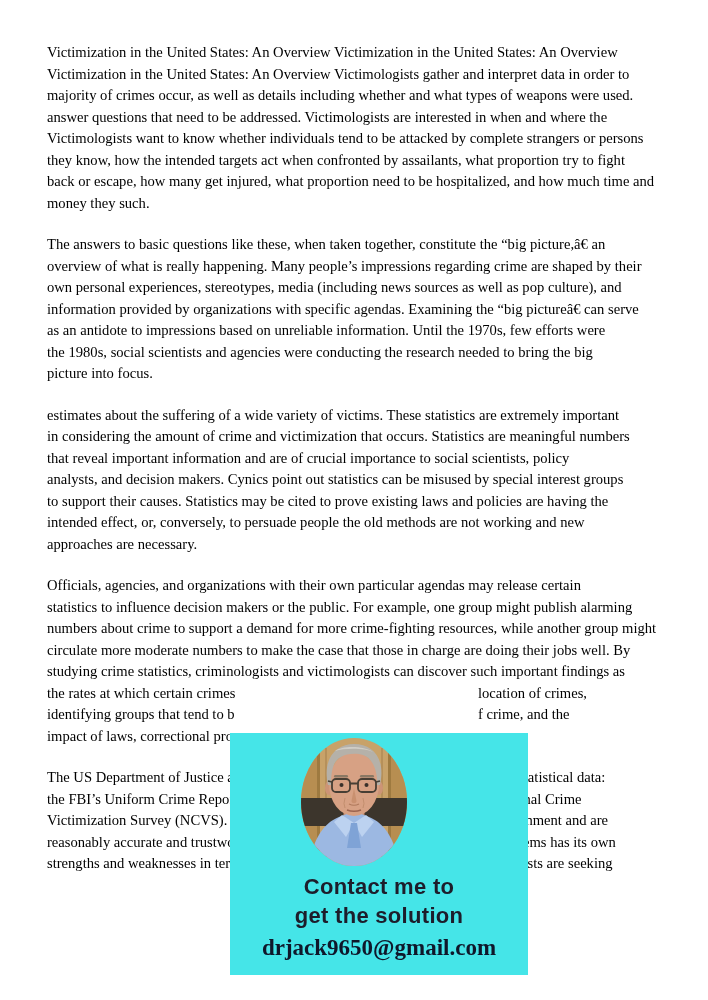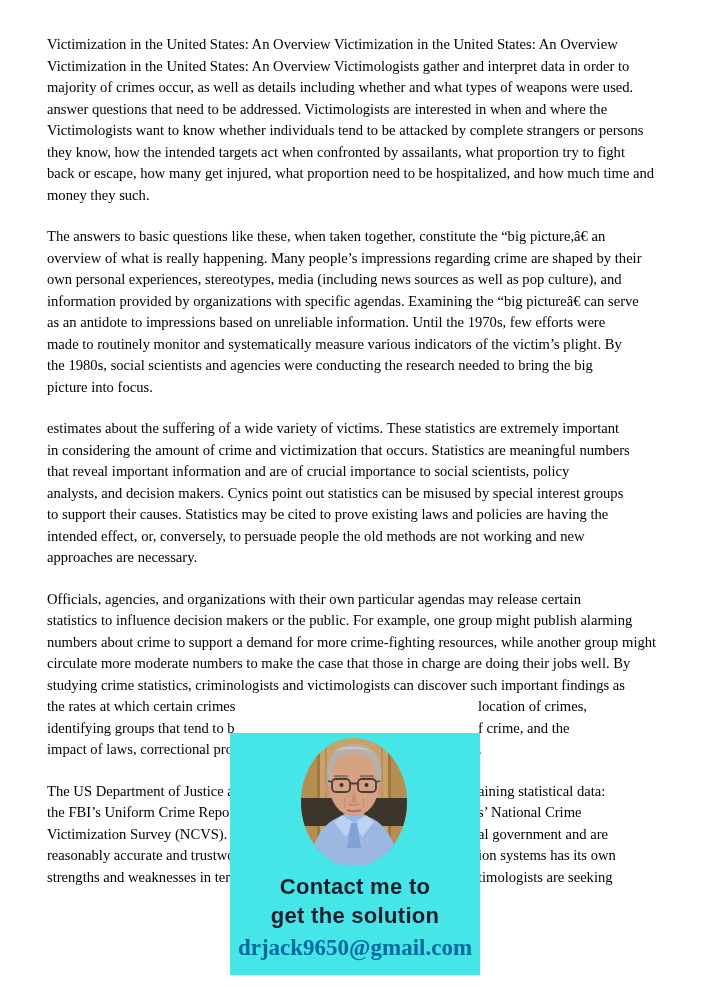--- a/index.html
+++ b/index.html
@@ -12,39 +12,39 @@
     font-family: "Liberation Serif", serif;
     font-size: 14.6px;
     color: #000000;
   }
   .doc-body {
     position: absolute;
     left: 47px;
     top: 34px;
     width: 614px;
   }
-  .para { margin: 0 0 20px 0; }
+  .para { margin: 8px 0 20px 0; }
   .line {
     position: relative;
     height: 21.5px;
     line-height: 21.5px;
     white-space: nowrap;
   }
   .frag-right {
     position: absolute;
     left: 431px;
     top: 0;
     text-align: center;
   }
   
   .promo {
     position: absolute;
     left: 230px;
     top: 733px;
-    width: 250px;
+    width: 298px;
     height: 242px;
     background: #45e5e8;
     z-index: 5;
     text-align: center;
   }
   .promo .portrait {
     position: absolute;
     left: 71px;
     top: 5px;
     width: 106px;
@@ -64,21 +64,21 @@
   }
   .promo-email {
     position: absolute;
     left: 0;
     top: 201px;
     width: 100%;
     font-family: "Liberation Serif", serif;
     font-weight: 700;
     font-size: 23px;
     line-height: 28px;
-    color: #0369a1;
+    color: #0f172a;
   }
 </style>
 </head>
 <body>
 
 <div class="page">
 
   <div class="doc-body">
       <div class="para">
         <div class="line">Victimization in the United States: An Overview Victimization in the United States: An Overview</div>
@@ -89,21 +89,20 @@
         <div class="line">they know, how the intended targets act when confronted by assailants, what proportion try to fight</div>
         <div class="line">back or escape, how many get injured, what proportion need to be hospitalized, and how much time and</div>
         <div class="line">money they such.</div>
       </div>
       <div class="para">
         <div class="line">The answers to basic questions like these, when taken together, constitute the “big picture,â€ an</div>
         <div class="line">overview of what is really happening. Many people’s impressions regarding crime are shaped by their</div>
         <div class="line">own personal experiences, stereotypes, media (including news sources as well as pop culture), and</div>
         <div class="line">information provided by organizations with specific agendas. Examining the “big pictureâ€ can serve</div>
         <div class="line">as an antidote to impressions based on unreliable information. Until the 1970s, few efforts were</div>
-        <div class="line">made to routinely monitor and systematically measure various indicators of the victim’s plight. By</div>
         <div class="line">the 1980s, social scientists and agencies were conducting the research needed to bring the big</div>
         <div class="line">picture into focus.</div>
       </div>
       <div class="para">
         <div class="line">estimates about the suffering of a wide variety of victims. These statistics are extremely important</div>
         <div class="line">in considering the amount of crime and victimization that occurs. Statistics are meaningful numbers</div>
         <div class="line">that reveal important information and are of crucial importance to social scientists, policy</div>
         <div class="line">analysts, and decision makers. Cynics point out statistics can be misused by special interest groups</div>
         <div class="line">to support their causes. Statistics may be cited to prove existing laws and policies are having the</div>
         <div class="line">intended effect, or, conversely, to persuade people the old methods are not working and new</div>

